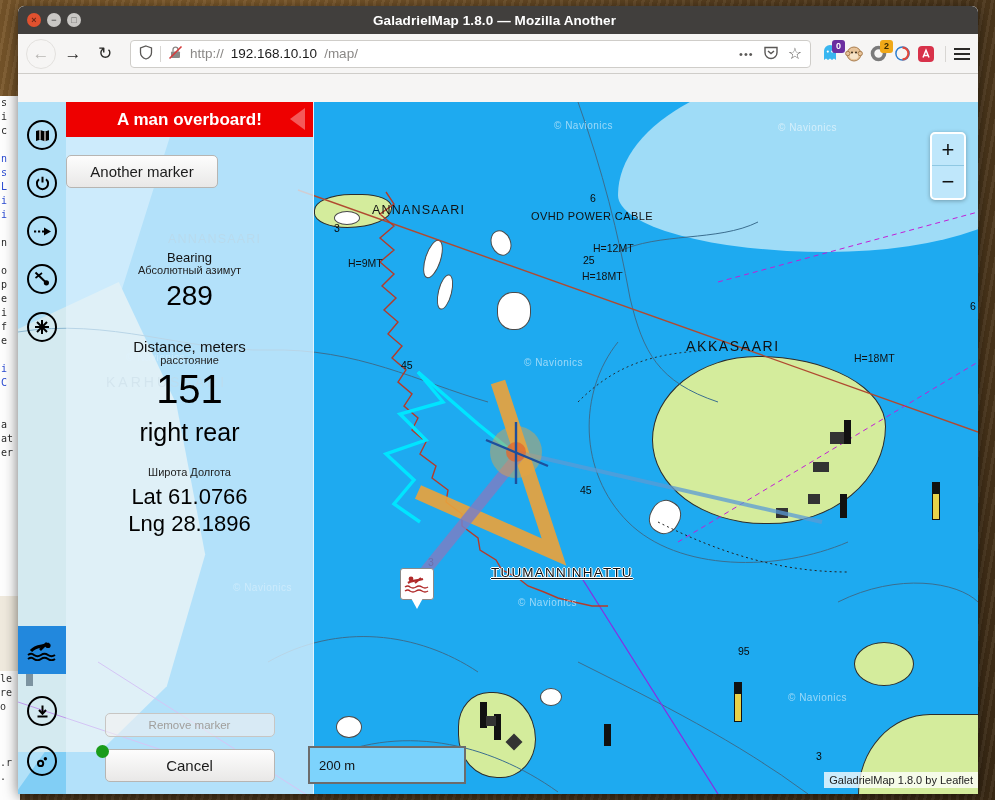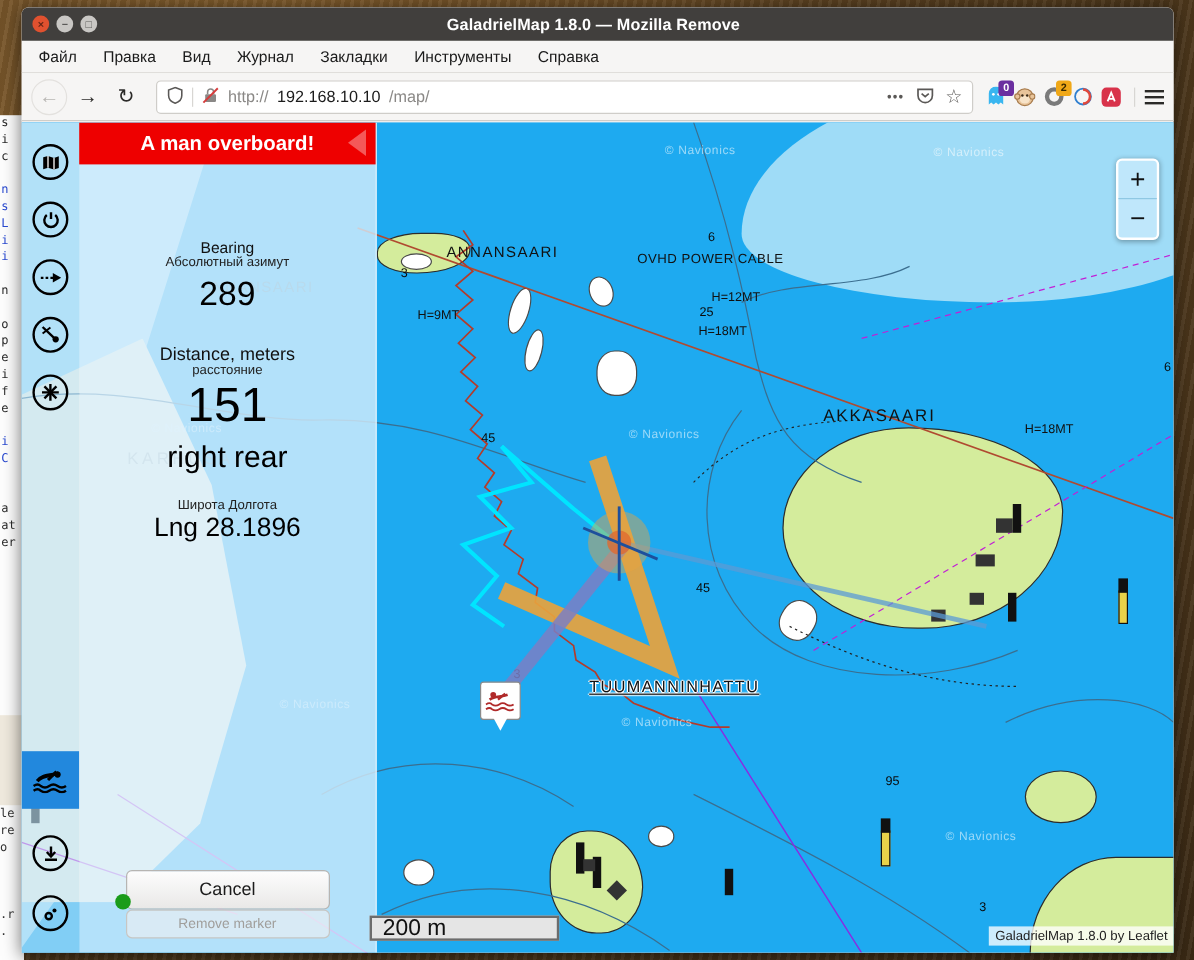--- a/index.html
+++ b/index.html
@@ -129,24 +129,24 @@
     box-shadow: 0 1px 4px rgba(0,0,0,.3);
   }
   #zoomctl div {
     height: 32px; display:flex; align-items:center; justify-content:center;
     font-size: 22px; color: #111; font-weight: 300;
   }
   #zoomctl div:first-child { border-bottom: 1px solid #8fc8e3; }
 
   
   #scalebar {
-    position: absolute; left: 290px; bottom: 10px; width: 158px; height: 21px;
-    background: #e5e5e5; border: 2px solid #6c6c6c;
+    position: absolute; left: 290px; bottom: 10px; width: 158px; height: 38px;
+    background: #7dd3fc; border: 2px solid #6c6c6c;
     display: flex; align-items: center; padding-left: 9px;
-    font-size: 19px; color: #111;
+    font-size: 13px; color: #111;
   }
   
   #attrib {
     position: absolute; right: 0; bottom: 6px; background: rgba(255,255,255,.78);
     font-size: 11px; color: #222; padding: 2px 5px;
   }
 
   
   #rail {
     position: absolute; left: 0; top: 0; width: 48px; height: 692px;
@@ -259,32 +259,23 @@
 </div>
 
 <div id="win">
 
   <div id="titlebar">
     <div class="wbtns">
       <div class="wbtn close">×</div>
       <div class="wbtn min">−</div>
       <div class="wbtn max">□</div>
     </div>
-    <div id="win-title">GaladrielMap 1.8.0 — Mozilla Remove</div>
+    <div id="win-title">GaladrielMap 1.8.0 — Mozilla Another</div>
   </div>
 
-  <div id="menubar">
-    <span>Файл</span>
-    <span>Правка</span>
-    <span>Вид</span>
-    <span>Журнал</span>
-    <span>Закладки</span>
-    <span>Инструменты</span>
-    <span>Справка</span>
-  </div>
 
   <div id="navbar">
     <div class="navbtn dim">←</div>
     <div class="navbtn">→</div>
     <div class="navbtn">↻</div>
 
     <div id="urlbar">
       <span style="color:#5a5856;font-size:13px;">
         <svg width="14" height="15" viewBox="0 0 14 15">
             <path d="M7 1 L12.5 3 V7.5 C12.5 10.5 10 13 7 14 C4 13 1.5 10.5 1.5 7.5 V3 Z" fill="none" stroke="#5a5856" stroke-width="1.3"></path>
@@ -561,46 +552,48 @@
           </svg>
       </div>
     </div>
 
     <div id="panel">
       <div id="panel-header">
         <span>A man overboard!</span>
         <span id="collapse-arrow"></span>
       </div>
 
+      <div class="btn" id="another-marker">Another marker</div>
 
       <div class="readout" style="margin-top:62px;">
         <div class="ro-label">Bearing</div>
         <div class="ro-sub">Абсолютный азимут</div>
         <div class="ro-big">289</div>
       </div>
 
       <div class="readout" style="margin-top:26px;">
         <div class="ro-label" style="font-size:15px;">Distance, meters</div>
         <div class="ro-sub">расстояние</div>
         <div class="ro-huge">151</div>
         <div class="ro-mid">right rear</div>
       </div>
 
       <div class="readout" style="margin-top:20px;">
         <div class="ro-sub">Широта   Долгота</div>
+        <div class="ro-coord" style="margin-top:6px;">Lat 61.0766</div>
         <div class="ro-coord">Lng 28.1896</div>
       </div>
 
       <div id="panel-bottom">
+        <div class="row-center">
+          <div class="btn wide disabled">Remove marker</div>
+        </div>
         <div class="row-center" style="margin-top:12px;">
           <div class="btn wide">Cancel</div>
         </div>
-        <div class="row-center">
-          <div class="btn wide disabled">Remove marker</div>
-        </div>
       </div>
       <div id="green-dot"></div>
     </div>
 
     <div id="zoomctl">
       <div>+</div>
       <div>−</div>
     </div>
 
     <div id="scalebar">200 m</div>

